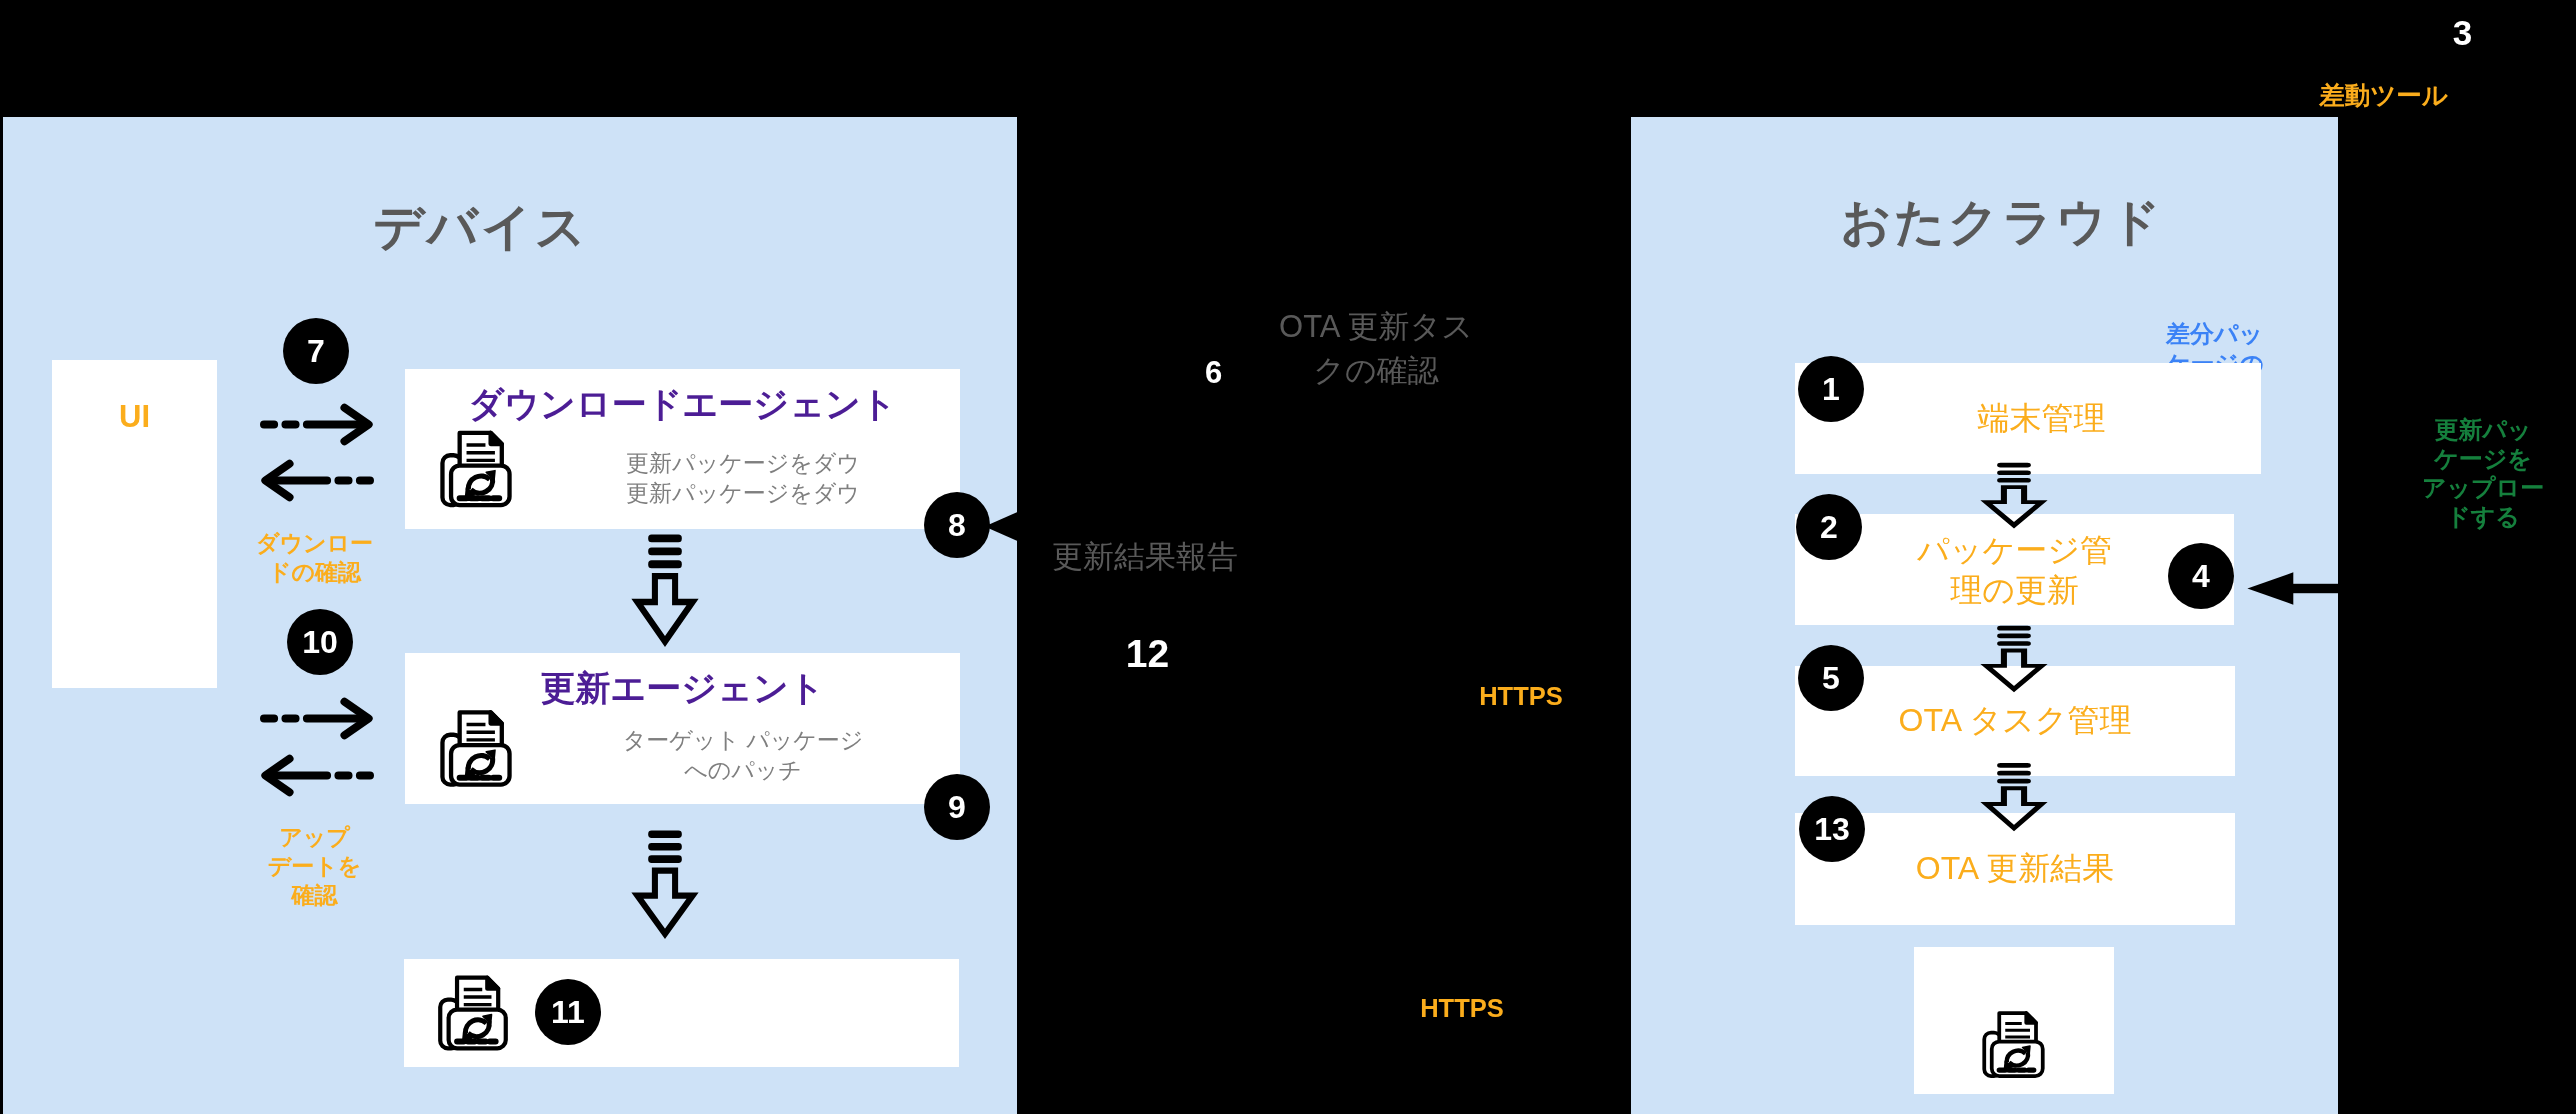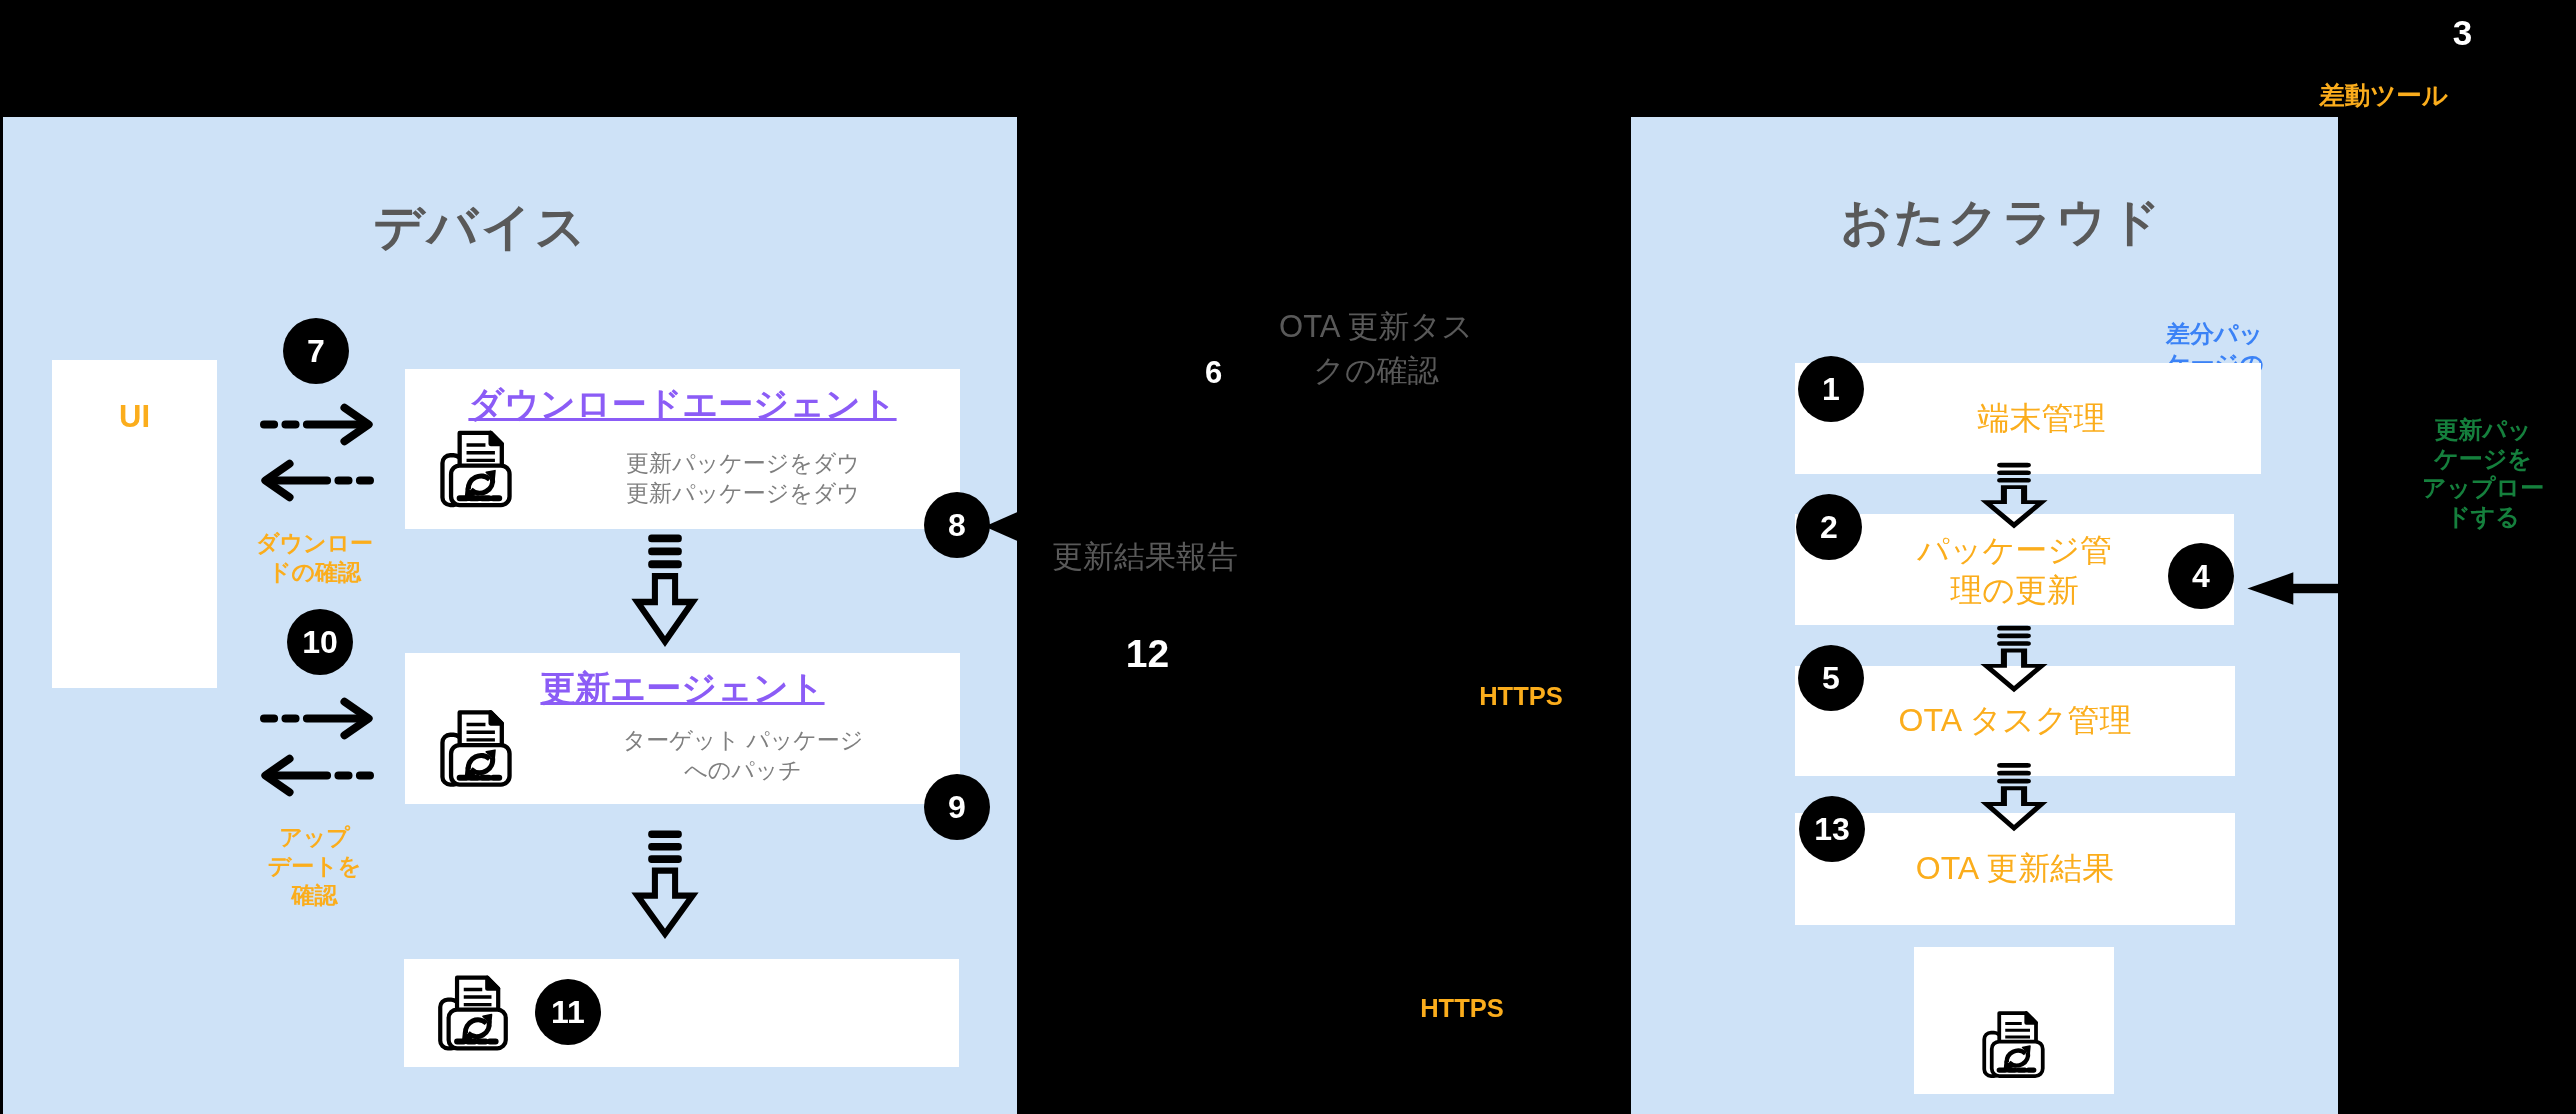--- a/index.html
+++ b/index.html
@@ -6,21 +6,21 @@
   body{width:2576px;height:1114px;position:relative;overflow:hidden;
        font-family:"Liberation Sans","DejaVu Sans",sans-serif;}
   .abs{position:absolute;}
   .panel{position:absolute;top:117px;height:998px;background:#CEE2F7;}
   .whitebox{position:absolute;background:#fff;}
   .badge{position:absolute;width:66px;height:66px;border-radius:50%;background:#000;
          color:#fff;display:flex;align-items:center;justify-content:center;
          font-size:32px;font-weight:bold;}
   .panel-title{position:absolute;color:#595959;font-size:50px;font-weight:bold;
                text-align:center;letter-spacing:2.7px;}
-  .box-title-orange{color:#8b5cf6;font-weight:bold;font-size:35px;text-align:center;text-decoration:underline;}
+  .box-title-orange{color:#4c1d95;font-weight:bold;font-size:35px;text-align:center;}
   .box-label-orange{color:#FBAD1C;font-size:32px;text-align:center;}
   .desc-gray{color:#7F7F7F;font-size:23px;line-height:30px;text-align:center;}
   .gray-mid{color:#595959;font-size:31px;line-height:44px;text-align:center;}
   .orange-small{color:#FBAD1C;font-size:23px;font-weight:bold;line-height:29px;text-align:center;}
   .https{color:#FBAD1C;font-size:25.5px;font-weight:bold;text-align:center;}
   .white-num{color:#fff;font-size:31px;font-weight:bold;text-align:center;}
   .hline{position:absolute;height:4px;background:#000;}
   .line4{display:block;}
 </style>
 </head>

